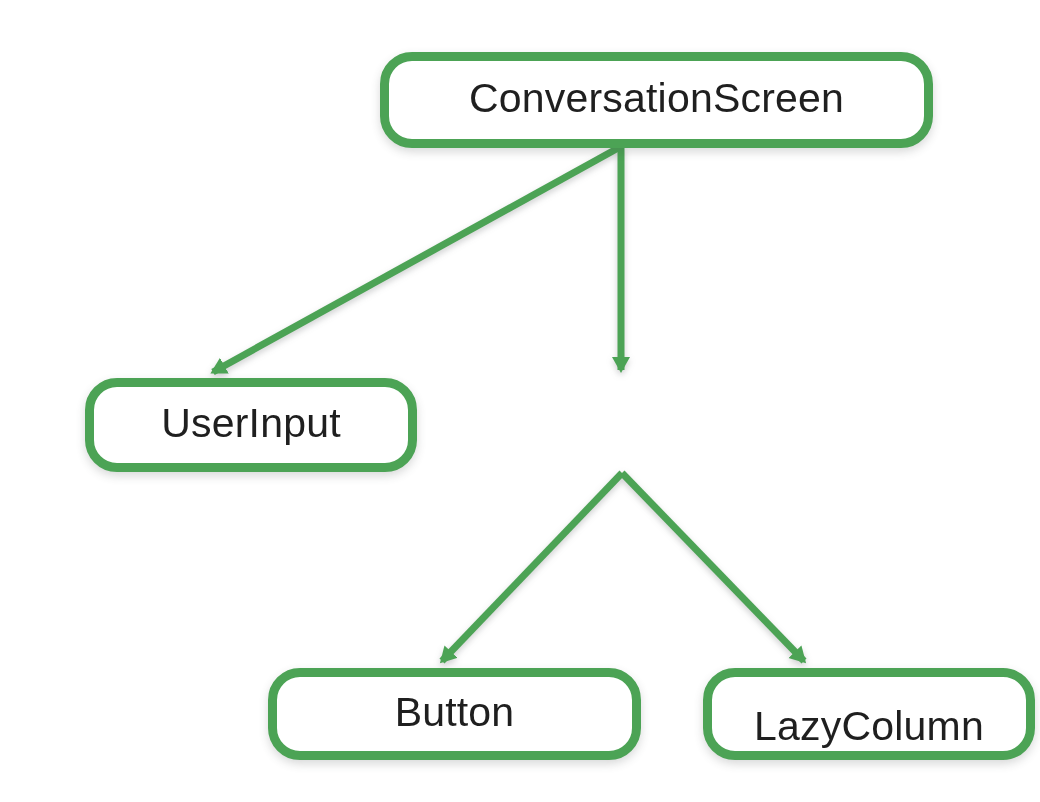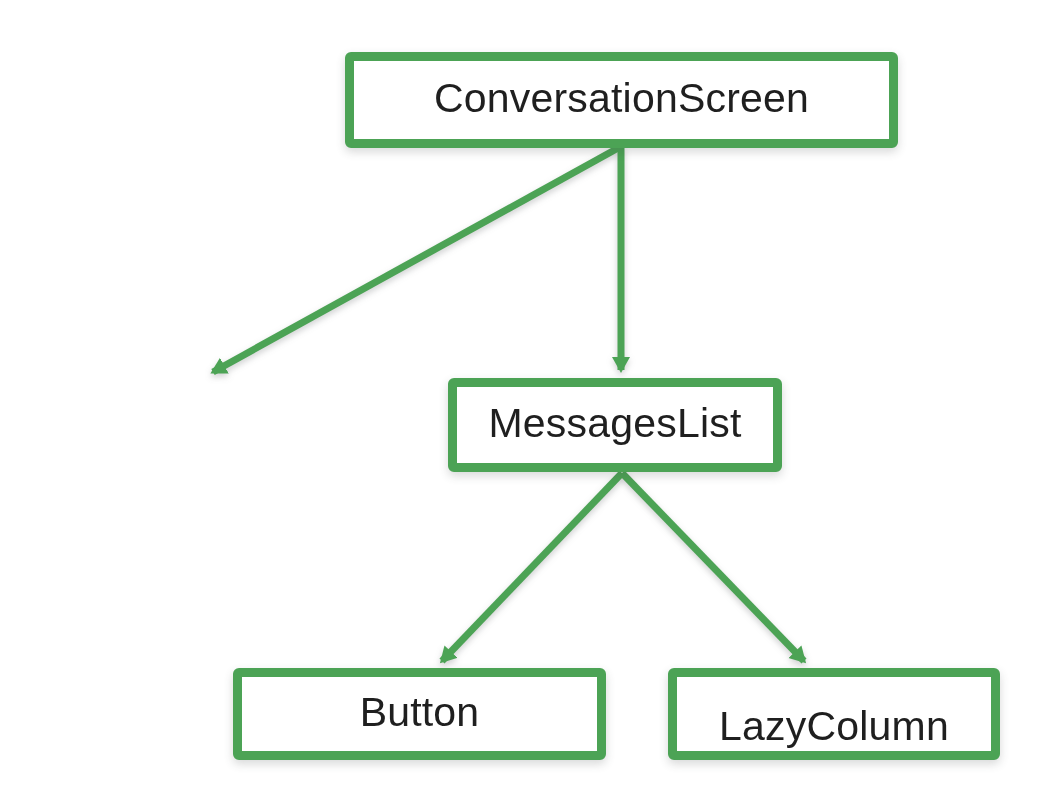--- a/index.html
+++ b/index.html
@@ -32,25 +32,26 @@
     stroke: var(--accent);
     stroke-width: 7;
   }
   .edges .arrowhead {
     fill: var(--accent);
   }
   .node {
     position: absolute;
     background: var(--node-fill);
     border: 9px solid var(--accent);
-    border-radius: 6px;
+    border-radius: 32px;
     display: flex;
     align-items: center;
     justify-content: center;
     box-shadow: 0 4px 10px rgba(60,64,67,0.20);
+    margin-left: 35px;
   }
   .node-label {
     font-size: 41px;
     color: var(--text);
     letter-spacing: 0.2px;
     white-space: nowrap;
     line-height: 1;
     padding-bottom: 4px;
   }
 </style>
@@ -68,24 +69,24 @@
     <line x1="620" y1="147" x2="213" y2="372" marker-end="url(#arrow)"></line>
     <line x1="621" y1="147" x2="621" y2="370" marker-end="url(#arrow)"></line>
     <line x1="622" y1="473" x2="442" y2="661" marker-end="url(#arrow)"></line>
     <line x1="622" y1="473" x2="804" y2="661" marker-end="url(#arrow)"></line>
   </svg>
 
   <div class="node" style="left:345px; top:52px; width:553px; height:96px;">
     <span class="node-label">ConversationScreen</span>
   </div>
 
+  <div class="node" style="left:50px; top:378px; width:332px; height:94px;">
+    <span class="node-label">UserInput</span>
+  </div>
 
-  <div class="node" style="left:448px; top:378px; width:334px; height:94px;">
-    <span class="node-label">MessagesList</span>
-  </div>
 
   <div class="node" style="left:233px; top:668px; width:373px; height:92px;">
     <span class="node-label">Button</span>
   </div>
 
   <div class="node" style="left:668px; top:668px; width:332px; height:92px;align-items:flex-end;">
     <span class="node-label">LazyColumn</span>
   </div>
 
 </div>

